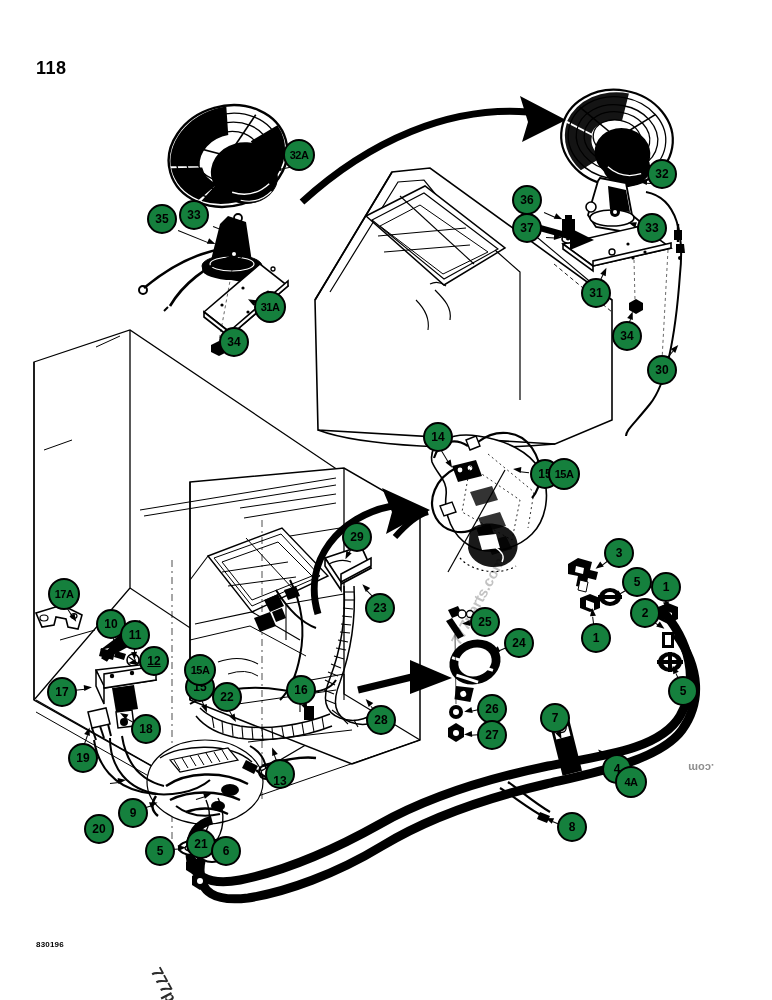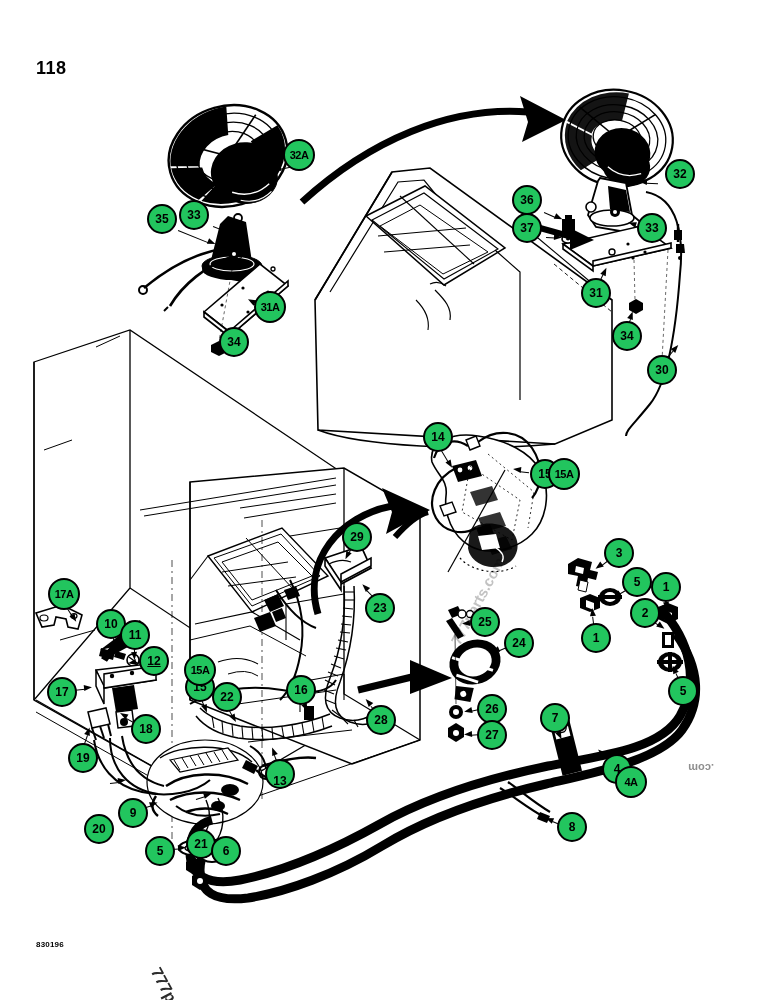--- a/index.html
+++ b/index.html
@@ -7,21 +7,21 @@
        font-family:"Liberation Sans",sans-serif;color:#000;}
   #page{position:absolute;inset:0;width:772px;height:716px;background:#fff;}
 
   .page-num{position:absolute;left:36px;top:58px;font-size:18px;font-weight:bold;
             letter-spacing:.5px;}
   .drawing-num{position:absolute;left:36px;top:940px;font-size:8px;font-weight:bold;
             letter-spacing:.2px;}
 
   
   .callout{position:absolute;border:2px solid #000;border-radius:50%;
-           background:#22c55e;display:flex;align-items:center;justify-content:center;
+           background:#15803d;display:flex;align-items:center;justify-content:center;
            font-size:12px;font-weight:bold;line-height:1;z-index:40;
            font-family:"Liberation Sans",sans-serif;}
   .c-sm{width:26px;height:26px;font-size:12px;}
   .c-md{width:28px;height:28px;font-size:11px;letter-spacing:-0.5px;}
 
   
   .leader{position:absolute;background:#000;height:1.3px;transform-origin:0 50%;z-index:30;}
   .arrowhead{position:absolute;width:0;height:0;z-index:31;
              border-top:3.5px solid transparent;border-bottom:3.5px solid transparent;
              border-left:8px solid #000;transform-origin:0 50%;}
@@ -496,21 +496,21 @@
       <div class="callout c-md" style="left: 254px; top: 291px;">
         <span>31A</span>
       </div>
       <div class="leader" style="left: 231px; top: 351px; width: 9.12452px; transform: rotate(-172.875deg);"></div>
       <div class="arrowhead" style="left: 222.938px; top: 346.492px; transform: rotate(-172.875deg); transform-origin: 0px 50%;"></div>
       <div class="callout c-sm" style="left: 219px; top: 327px;">
         <span>34</span>
       </div>
       <div class="leader" style="left: 658px; top: 183px; width: 12.0263px; transform: rotate(-176.987deg);"></div>
       <div class="arrowhead" style="left: 646.989px; top: 178.92px; transform: rotate(-176.987deg); transform-origin: 0px 50%;"></div>
-      <div class="callout c-sm" style="left: 665px; top: 159px; align-items: center;">
+      <div class="callout c-sm" style="left: 647px; top: 159px; align-items: center;">
         <span>32</span>
       </div>
       <div class="leader" style="left: 544px; top: 212px; width: 12.6977px; transform: rotate(23.9625deg);"></div>
       <div class="arrowhead" style="left: 554.69px; top: 213.251px; transform: rotate(23.9625deg); transform-origin: 0px 50%;"></div>
       <div class="callout c-sm" style="left: 512px; top: 185px;">
         <span>36</span>
       </div>
       <div class="leader" style="left: 546px; top: 237px; width: 9.03122px; transform: rotate(3.57633deg);"></div>
       <div class="arrowhead" style="left: 554.016px; top: 234.001px; transform: rotate(3.57633deg); transform-origin: 0px 50%;"></div>
       <div class="callout c-sm" style="left: 512px; top: 213px;">

